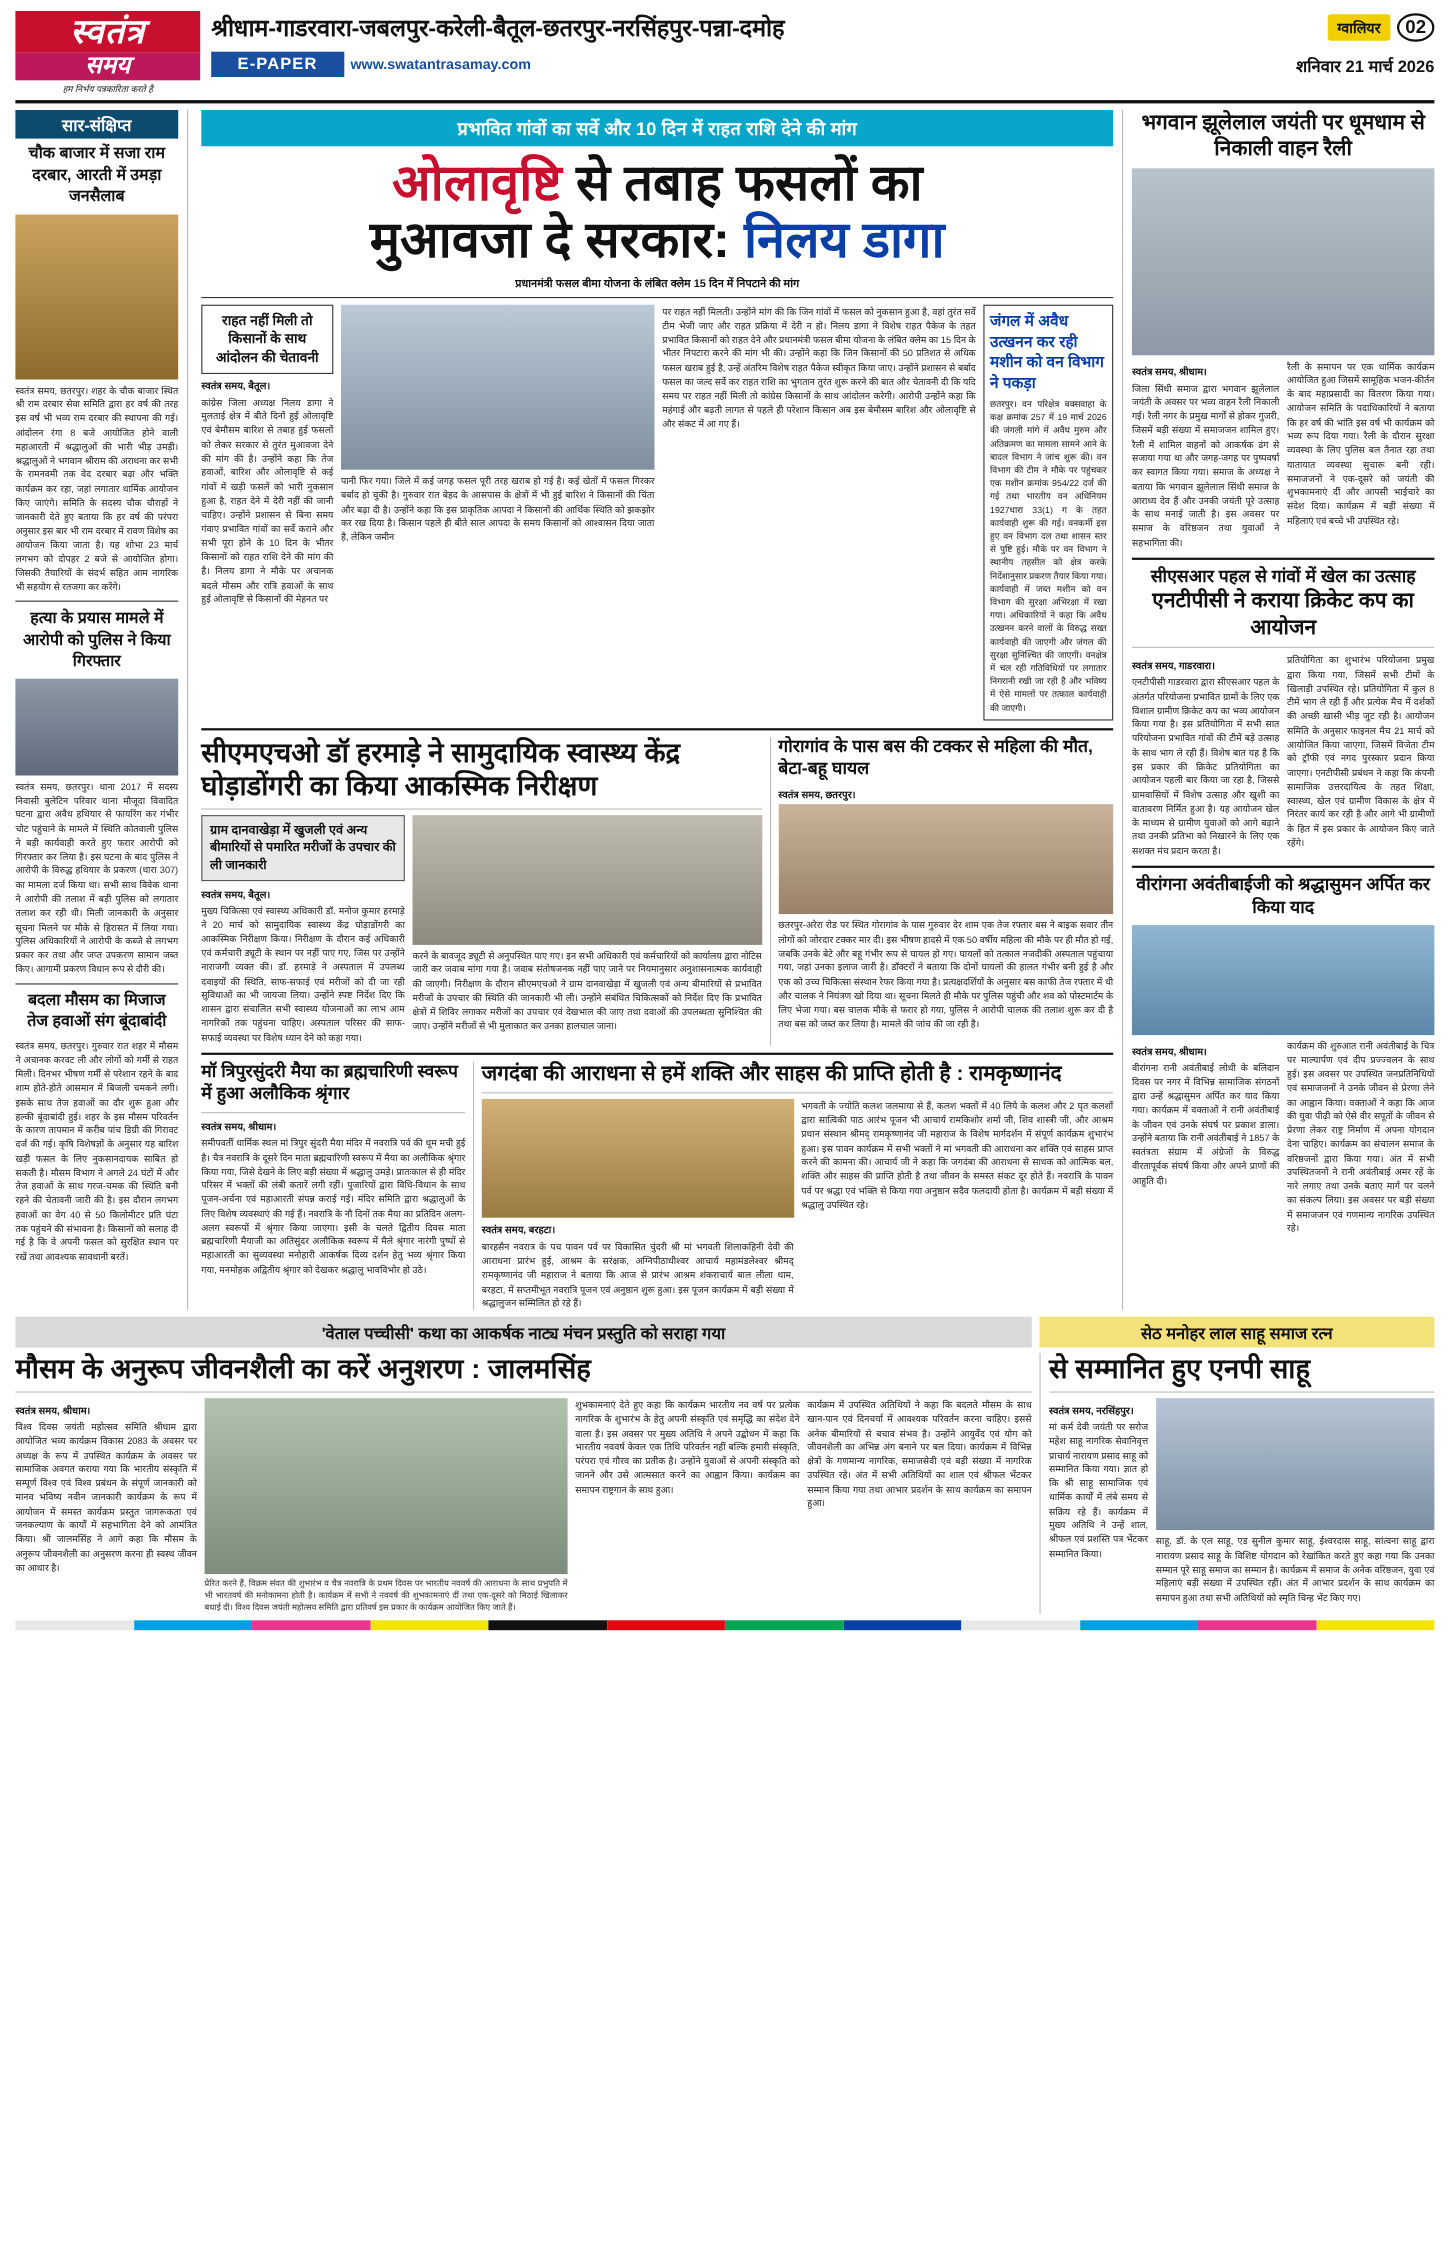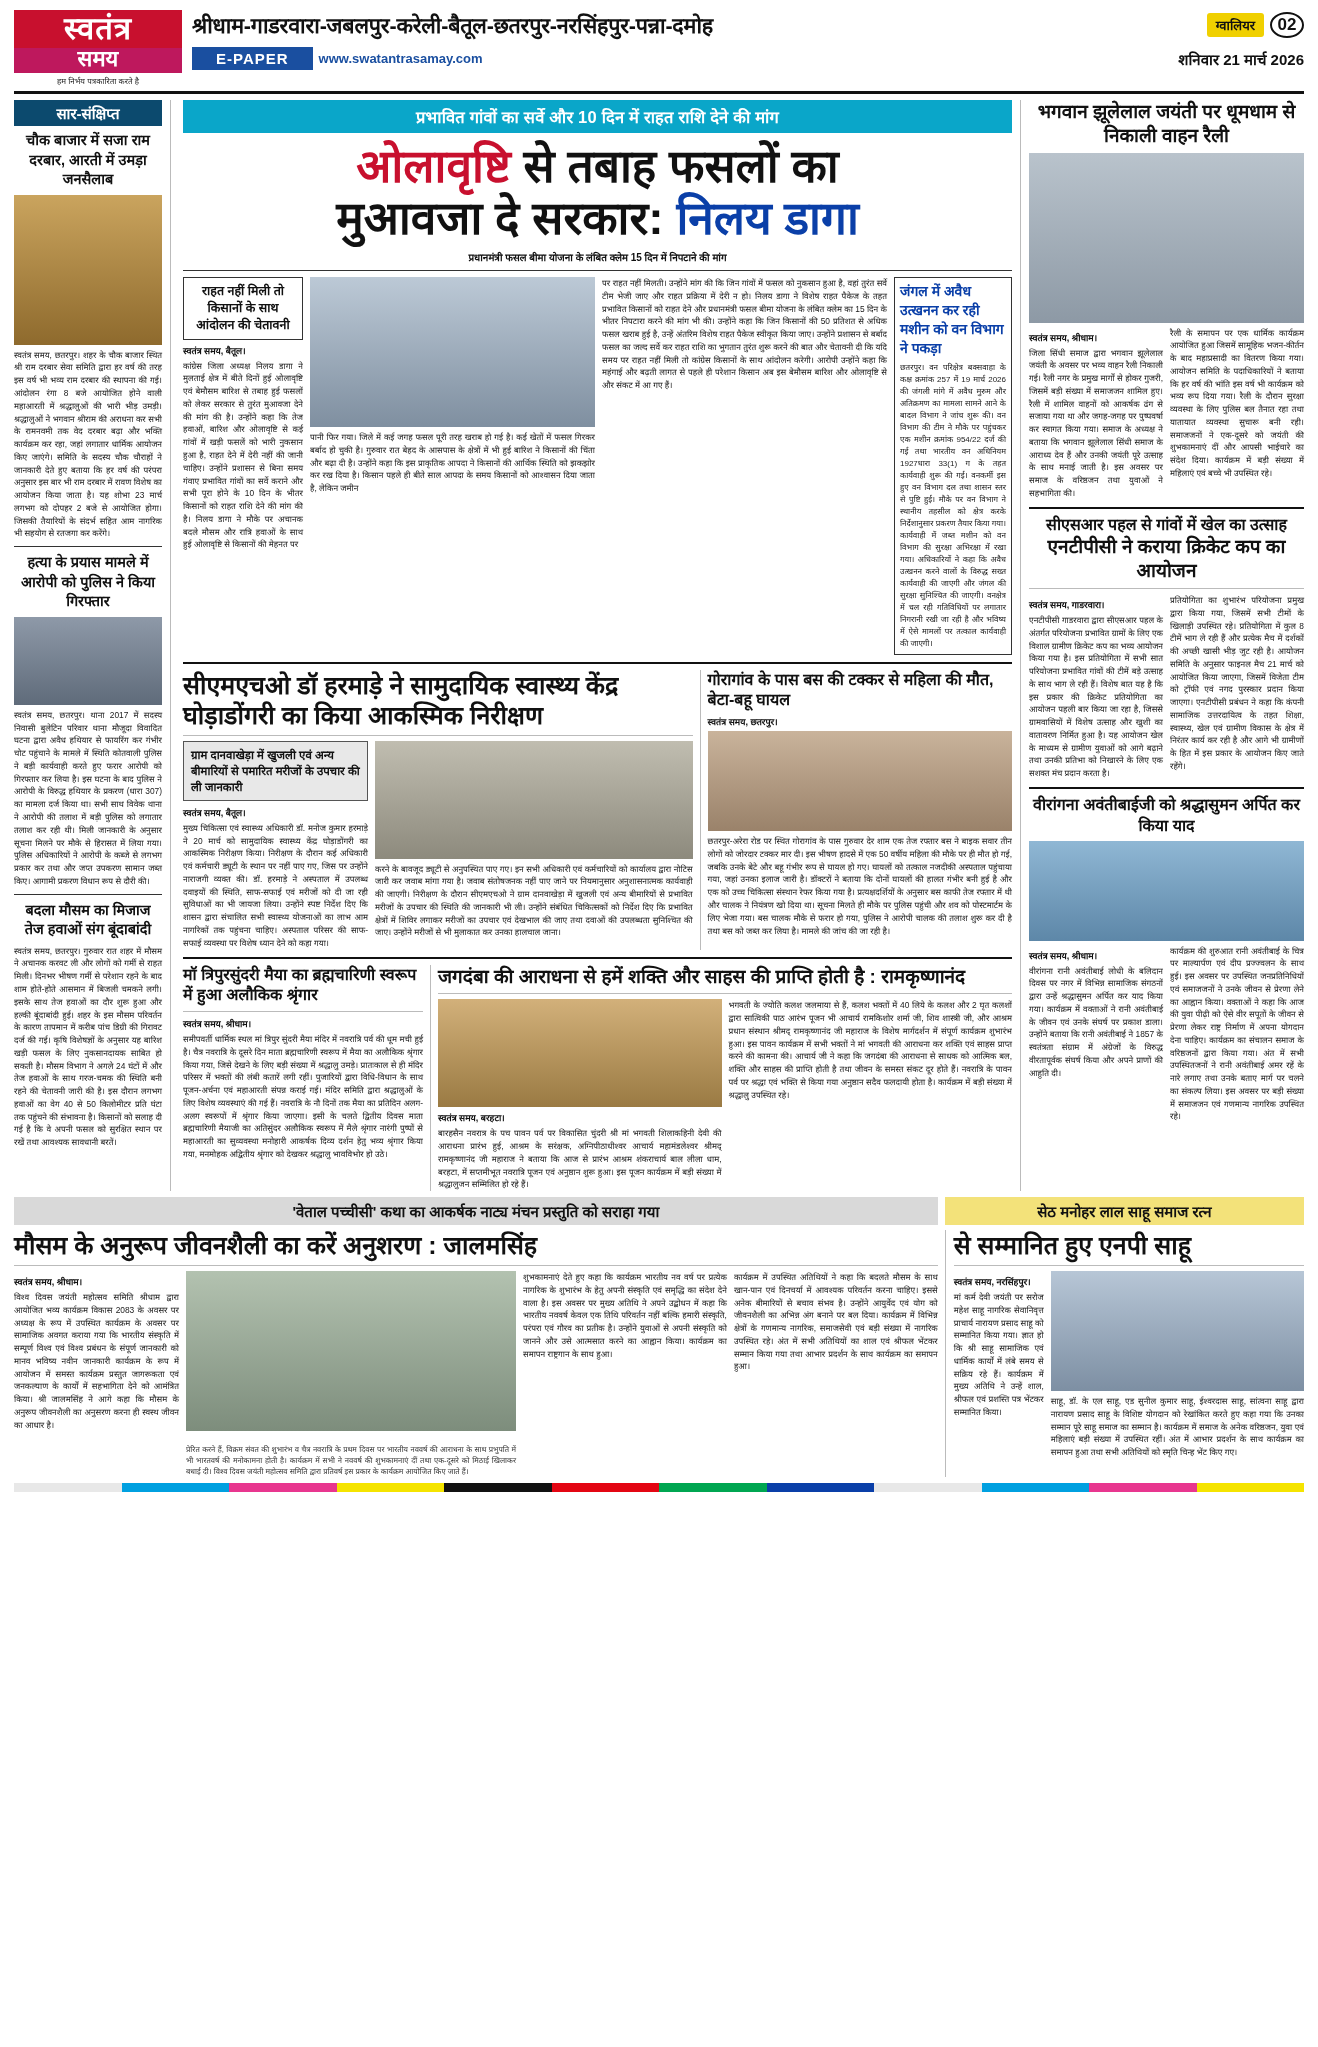--- a/index.html
+++ b/index.html
@@ -9,21 +9,21 @@
     background:#ffffff;
     font-family:"Liberation Sans", sans-serif;
     color:#111;
     position:relative;
     overflow:hidden;
   }
   .page { position:relative; width:1318px; height:2047px; padding:10px 14px; }
 
   
   .masthead { display:flex; align-items:flex-start; height:84px; border-bottom:3px solid #111; padding-bottom:4px; }
-  .logo-box { width:168px; flex:0 0 168px; }
+  .logo-box { width:168px; flex:0 0 168px;font-style:italic; }
   .logo-main {
     background:#c8102e; color:#fff; font-weight:bold; font-size:31px;
     text-align:center; letter-spacing:1px; padding:3px 0 2px; line-height:1.05;
     font-family:"Liberation Serif", serif;
   }
   .logo-sub {
     background:#be185d; color:#fff; font-weight:bold; font-size:22px;
     text-align:center; padding:0 0 3px; line-height:1;
     font-family:"Liberation Serif", serif;
   }
@@ -83,21 +83,21 @@
   .hl-box .t { font-size:12.5px; font-weight:bold; line-height:1.35; text-align:center; }
 
   .sec-head-lg { font-size:25px; font-weight:bold; line-height:1.2; }
   .sec-head-md { font-size:19px; font-weight:bold; line-height:1.25; }
   .sec-head-sm { font-size:16px; font-weight:bold; line-height:1.3; }
 
   .kicker-box { background:#e8e8e8; border:1px solid #555; font-size:11.5px; font-weight:bold; padding:5px 7px; line-height:1.4; }
   .band-gray { background:#d9d9d9; font-size:15px; font-weight:bold; text-align:center; padding:4px; }
   .band-yellow { background:#f3e27a; }
 
-  .cap { font-size:7.6px; line-height:1.45; color:#333; margin-top:13px; text-align:justify; }
+  .cap { font-size:7.6px; line-height:1.45; color:#333; margin-top:3px; text-align:justify; }
 
   .two { display:flex; gap:7px; }
   .three { display:flex; gap:7px; }
   .cell { flex:1; }
   .img-rally  { background:linear-gradient(180deg,#b9c3cc,#8d99a5); }
   .img-temple { background:linear-gradient(180deg,#caa45e,#8e6a2d); }
   .img-cops   { background:linear-gradient(180deg,#8e99a8,#5f6b7a); }
   .img-health { background:linear-gradient(180deg,#c0bdb0,#8d8a7d); }
   .img-bus    { background:linear-gradient(180deg,#c9b39b,#9a826a); }
   .img-puja   { background:linear-gradient(180deg,#d2b07a,#9a7a43); }

